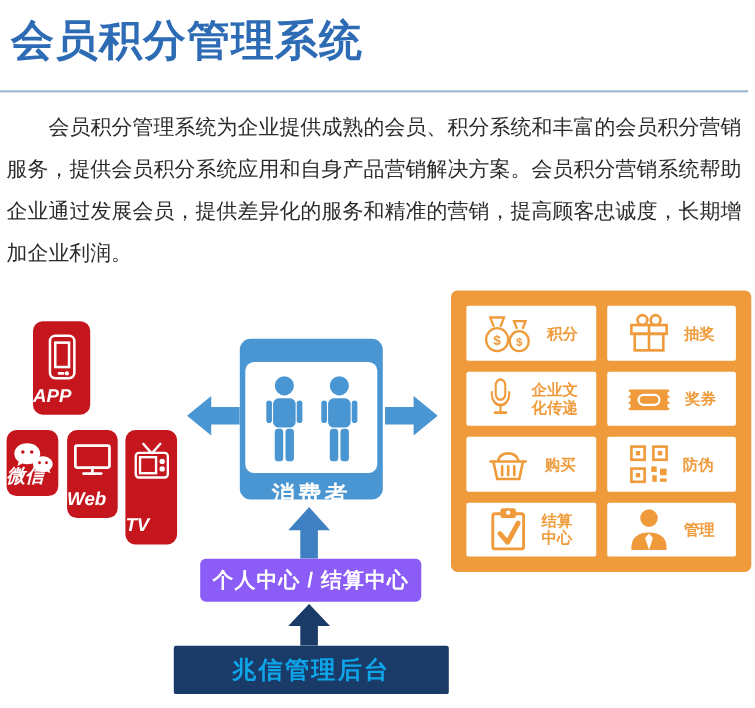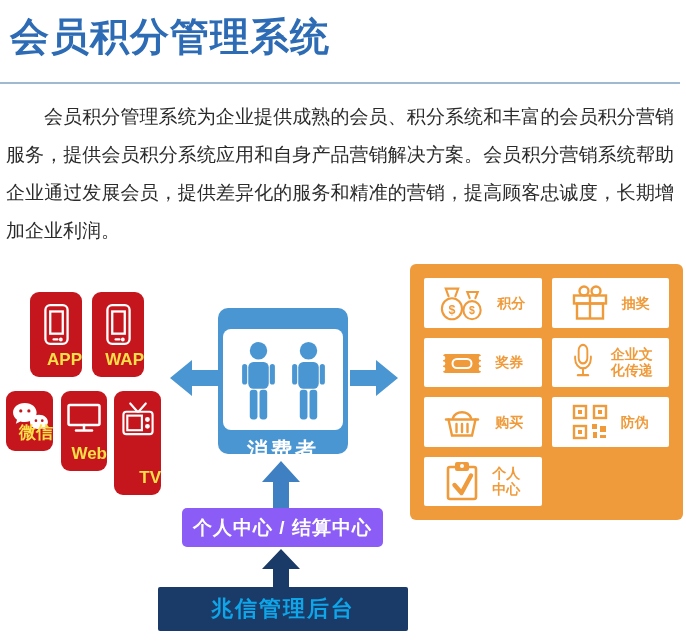--- a/index.html
+++ b/index.html
@@ -9,22 +9,22 @@
         color:#2D6CB5;letter-spacing:1px;white-space:nowrap;}
   .title-divider{position:absolute;left:0;top:82px;width:680px;height:2px;background:#9FB9D0;}
   .intro{position:absolute;left:6px;top:98px;width:668px;margin:0;font-size:19px;line-height:38px;
         color:#2B2B2B;text-align:justify;text-indent:2em;}
   .diagram{position:absolute;left:0;top:250px;width:686px;height:394px;}
   .abs{position:absolute;}
 
   
   .chan{background:#C5161D;border-radius:9px;display:flex;flex-direction:column;align-items:center;}
   .chan-icon{margin-top:11px;}
-  .chan-label{position:absolute;bottom:7px;left:0;right:0;text-align:right;color:#fde047;
-        font-size:17px;font-weight:600;}
+  .chan-label{position:absolute;bottom:7px;left:0;right:0;text-align:left;color:#ffffff;
+        font-size:17px;font-weight:600;font-style:italic;}
 
   
   .consumer{background:#4A96D2;border-radius:10px;padding:21px 5px 0 5px;box-sizing:border-box;}
   .consumer-inner{background:#fff;border-radius:8px;height:101px;display:flex;align-items:flex-end;
         justify-content:center;gap:9px;padding-bottom:8px;box-sizing:border-box;}
   .consumer-label{height:40px;line-height:40px;text-align:center;color:#fff;font-size:21px;
         font-weight:700;letter-spacing:3px;}
 
   
   .features{background:#EF9B3B;border-radius:6px;display:grid;grid-template-columns:1fr 1fr;
@@ -57,31 +57,20 @@
         <g fill="none" stroke="#fff" stroke-width="2.4" stroke-linecap="round">
           <rect x="2.5" y="2" width="23" height="40" rx="5"></rect>
           <rect x="7.5" y="8.5" width="13" height="23"></rect>
           <path d="M11 37.5 h4"></path>
             <circle cx="18.5" cy="37.5" r="0.8" fill="#fff"></circle>
         </g>
       </svg>
       <div class="chan-label">APP</div>
     </div>
 
-    <div class="chan abs" style="left:92px;top:42px;width:52px;height:85px;">
-      <svg class="chan-icon" width="27" height="43" viewBox="0 0 28 44">
-        <g fill="none" stroke="#fff" stroke-width="2.4" stroke-linecap="round">
-          <rect x="2.5" y="2" width="23" height="40" rx="5"></rect>
-          <rect x="7.5" y="8.5" width="13" height="23"></rect>
-          <path d="M11 37.5 h4"></path>
-            <circle cx="18.5" cy="37.5" r="0.8" fill="#fff"></circle>
-        </g>
-      </svg>
-      <div class="chan-label">WAP</div>
-    </div>
 
     <div class="chan abs" style="left:6px;top:141px;width:47px;height:60px;">
       <svg class="chan-icon" width="38" height="33" viewBox="0 0 40 35">
         <path fill="#fff" d="M14.5 1 C7 1 2 5.6 2 11.2 c0 3.1 1.6 5.8 4.2 7.6 L5 23 l4.8 -2.4 c1.5 .4 3 .7 4.7 .7 7.5 0 12.5 -4.6 12.5 -10.1 S22 1 14.5 1 z"></path>
         <circle cx="10.2" cy="9.5" r="1.7" fill="#C5161D"></circle>
         <circle cx="18.8" cy="9.5" r="1.7" fill="#C5161D"></circle>
         <path fill="#fff" d="M29.5 13.5 c5.8 0 9.5 3.6 9.5 7.6 0 2.3 -1.2 4.3 -3.2 5.7 L36.9 30 l-3.6 -1.8 c-1.2 .3 -2.4 .5 -3.8 .5 -5.8 0 -9.5 -3.6 -9.5 -7.6 s3.7 -7.6 9.5 -7.6 z"></path>
         <circle cx="26.3" cy="19.8" r="1.4" fill="#C5161D"></circle>
         <circle cx="33" cy="19.8" r="1.4" fill="#C5161D"></circle>
       </svg>
@@ -168,48 +157,48 @@
             <circle cx="25" cy="7" r="4.5"></circle>
             <rect x="3" y="11.5" width="32" height="8"></rect>
             <rect x="6" y="19.5" width="26" height="15"></rect>
             <path d="M19 11.5 v23"></path>
           </g>
         </svg>
         <div class="feature-label">抽奖</div>
       </div>
 
       <div class="feature-cell">
+        <svg width="32" height="38" viewBox="0 0 38 32" style="width:30px;height:38px" preserveAspectRatio="none">
+          <g stroke="#EF9B3B" stroke-width="2.4" fill="none" stroke-linecap="round" transform="scale(1,0.82)">
+            <rect x="13.5" y="2" width="11" height="19" rx="5.5"></rect>
+            <path d="M9 14 v2 a10 10 0 0 0 20 0 v-2"></path>
+            <path d="M19 26 v6"></path>
+            <path d="M12.5 33 h13"></path>
+          </g>
+        </svg>
+        <div class="feature-label wrap3">企业文化传递</div>
+      </div>
+
+      <div class="feature-cell">
         <svg width="40" height="31" viewBox="0 0 40 31">
           <rect x="1" y="7" width="38" height="19" rx="2.5" fill="#EF9B3B"></rect>
           <g fill="#fff">
             <circle cx="1" cy="11" r="2.3"></circle>
               <circle cx="1" cy="16.5" r="2.3"></circle>
               <circle cx="1" cy="22" r="2.3"></circle>
             <circle cx="39" cy="11" r="2.3"></circle>
               <circle cx="39" cy="16.5" r="2.3"></circle>
               <circle cx="39" cy="22" r="2.3"></circle>
           </g>
           <rect x="10.5" y="12" width="19" height="9" rx="4.5" fill="none" stroke="#fff" stroke-width="2"></rect>
         </svg>
         <div class="feature-label">奖券</div>
       </div>
 
       <div class="feature-cell">
-        <svg width="32" height="38" viewBox="0 0 38 32" style="width:30px;height:38px" preserveAspectRatio="none">
-          <g stroke="#EF9B3B" stroke-width="2.4" fill="none" stroke-linecap="round" transform="scale(1,0.82)">
-            <rect x="13.5" y="2" width="11" height="19" rx="5.5"></rect>
-            <path d="M9 14 v2 a10 10 0 0 0 20 0 v-2"></path>
-            <path d="M19 26 v6"></path>
-            <path d="M12.5 33 h13"></path>
-          </g>
-        </svg>
-        <div class="feature-label wrap3">企业文化传递</div>
-      </div>
-
-      <div class="feature-cell">
         <svg width="40" height="34" viewBox="0 0 40 34">
           <g stroke="#EF9B3B" stroke-width="2.4" fill="none" stroke-linecap="round">
             <path d="M11 13 a9.5 8.5 0 0 1 18 0"></path>
             <path d="M4 14.5 h32"></path>
             <path d="M6.5 14.5 L10 30.5 h20 L33.5 14.5"></path>
             <path d="M14.5 19 v8 M20 19 v8 M25.5 19 v8"></path>
           </g>
         </svg>
         <div class="feature-label">购买</div>
       </div>
@@ -234,23 +223,33 @@
         <div class="feature-label">防伪</div>
       </div>
 
       <div class="feature-cell">
         <svg width="34" height="40" viewBox="0 0 34 40">
           <rect x="3" y="6" width="28" height="32" rx="2" fill="none" stroke="#EF9B3B" stroke-width="2.6"></rect>
           <rect x="10" y="1" width="14" height="9" rx="2" fill="#EF9B3B"></rect>
           <circle cx="17" cy="5" r="2" fill="#fff"></circle>
           <path d="M9.5 24 l7 8 L26 14.5" fill="none" stroke="#EF9B3B" stroke-width="4.4" stroke-linecap="round" stroke-linejoin="round"></path>
         </svg>
-        <div class="feature-label wrap2">个人中心</div>
-      </div>
-
+        <div class="feature-label wrap2">结算中心</div>
+      </div>
+
+      <div class="feature-cell">
+        <svg width="38" height="38" viewBox="0 0 38 38">
+          <g fill="#EF9B3B">
+            <circle cx="19" cy="9" r="8"></circle>
+            <path d="M3 38 v-2.5 C3 26 10 22 19 22 s16 4 16 13.5 V38 z"></path>
+          </g>
+          <polygon points="19,23 15.5,27 19,38 22.5,27" fill="#fff"></polygon>
+        </svg>
+        <div class="feature-label">管理</div>
+      </div>
 
     </div>
 
     <svg class="abs" style="left:262px;top:211px;" width="38" height="47" viewBox="0 0 38 47">
       <polygon fill="#3E80C1" points="19,0 38,21 27,21 27,47 11,47 11,21 0,21"></polygon>
     </svg>
     <svg class="abs" style="left:262px;top:299px;" width="38" height="38" viewBox="0 0 38 38">
       <polygon fill="#1A3A68" points="19,0 38,20 27,20 27,38 11,38 11,20 0,20"></polygon>
     </svg>
 

